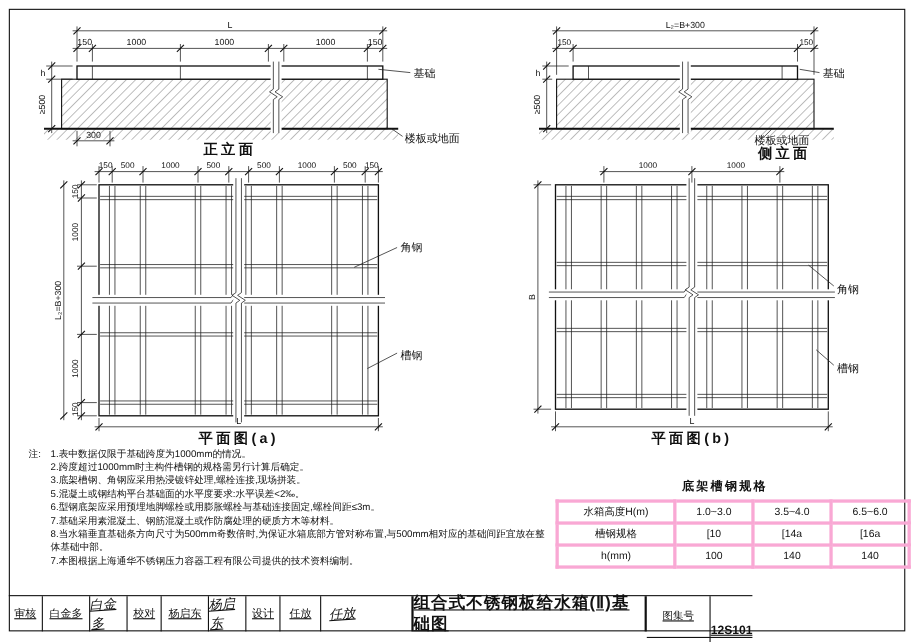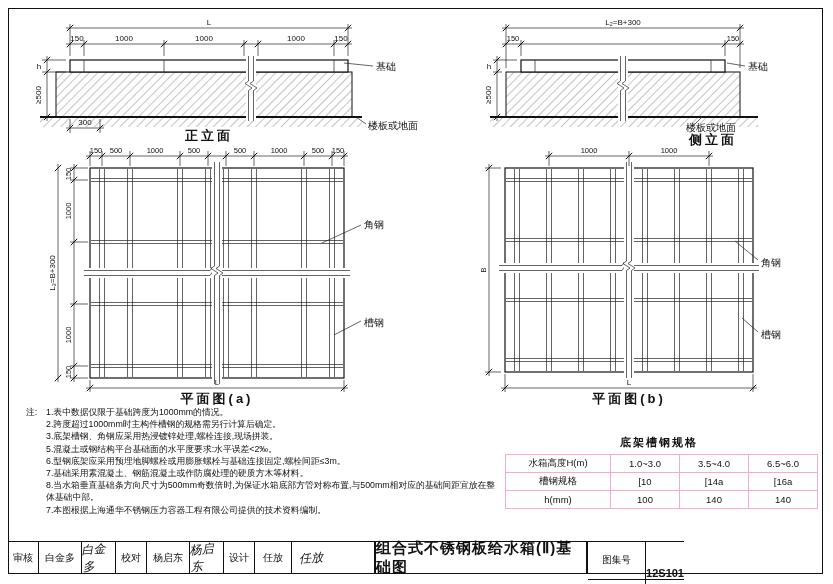--- a/index.html
+++ b/index.html
@@ -18,27 +18,27 @@
   .tickln{stroke:#111;stroke-width:1;}
   .white{fill:#fff;stroke:none;}
 
   .notes{position:absolute;left:26px;top:406px;width:472px;font-size:8.8px;
          line-height:12.2px;padding-left:20px;box-sizing:border-box;}
   .notes-label{position:absolute;left:0;top:0;}
 
   .spec{position:absolute;left:505px;top:410px;width:308px;margin-top:24px;}
   .spec-title{text-align:center;font-weight:bold;font-size:11px;line-height:16px;margin-bottom:4px;letter-spacing:2px;}
   table.spec-tbl{border-collapse:collapse;width:308px;table-layout:fixed;}
-  table.spec-tbl td{border:1px solid #f9a8d4;height:17px;text-align:center;
+  table.spec-tbl td{border:3px solid #f9a8d4;height:17px;text-align:center;
                     font-size:9.5px;padding:0;}
   table.spec-tbl td.c0{width:104px;}
   table.spec-tbl td.cn{width:68px;}
 
   .titleblock{position:absolute;left:8px;top:541px;width:676px;height:33px;
-              box-sizing:border-box;border-top:1.6px solid #111;display:flex;}
+              box-sizing:border-box;border-top:1.6px solid #111;display:flex;text-decoration:underline;}
   .tb-cell{box-sizing:border-box;border-right:1px solid #111;display:flex;
            align-items:center;justify-content:center;font-size:10px;height:100%;}
   .tb-sig{font-style:italic;font-size:12px;transform:rotate(-4deg);}
   .tb-main{width:278px;border-left:2px solid #111;border-right:2px solid #111;
            font-size:15px;font-weight:bold;letter-spacing:1px;margin-left:45px;}
   .tb-right{display:flex;flex-direction:column;width:123px;}
   .tb-rrow{display:flex;flex:1;box-sizing:border-box;}
   .tb-rrow:first-child{border-bottom:1px solid #111;}
   .tb-rlabel{width:58px;border-right:1px solid #111;display:flex;align-items:center;
              justify-content:center;font-size:9.5px;box-sizing:border-box;}

